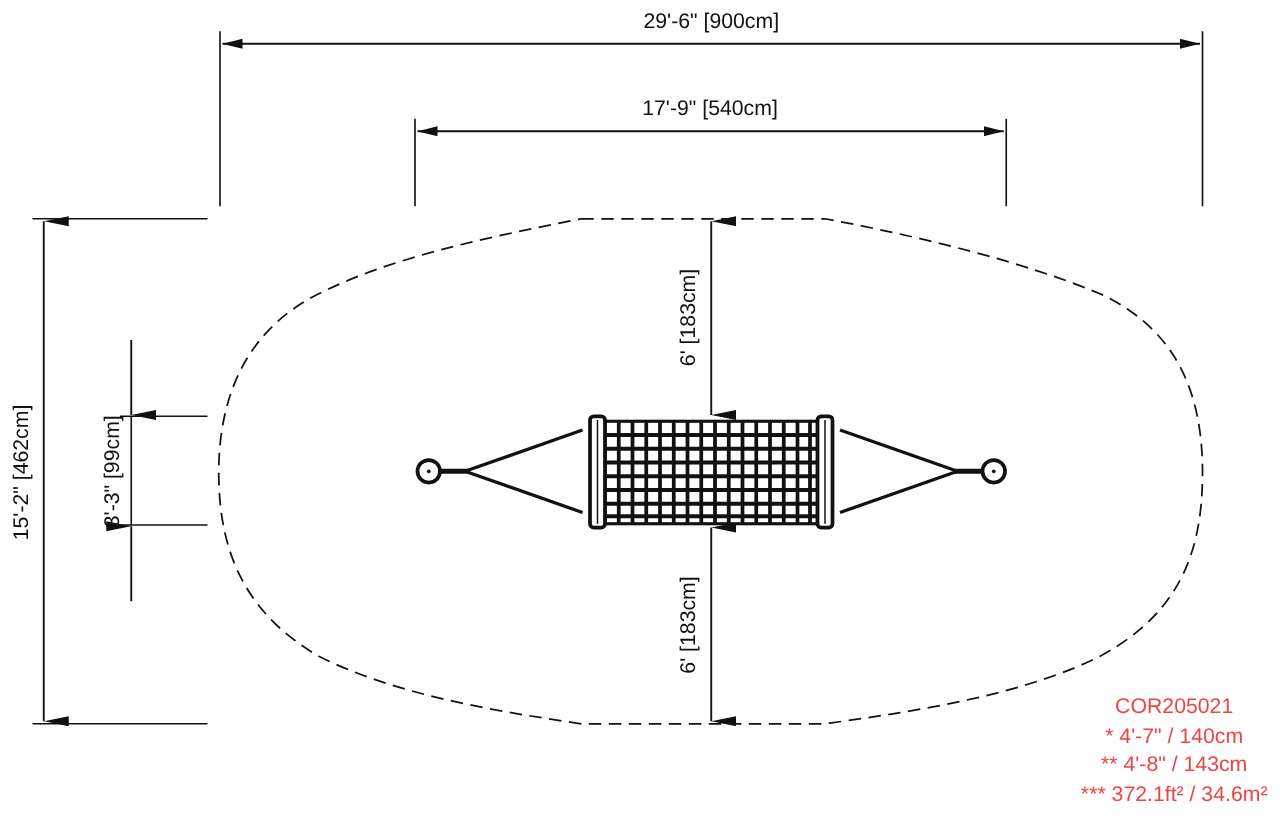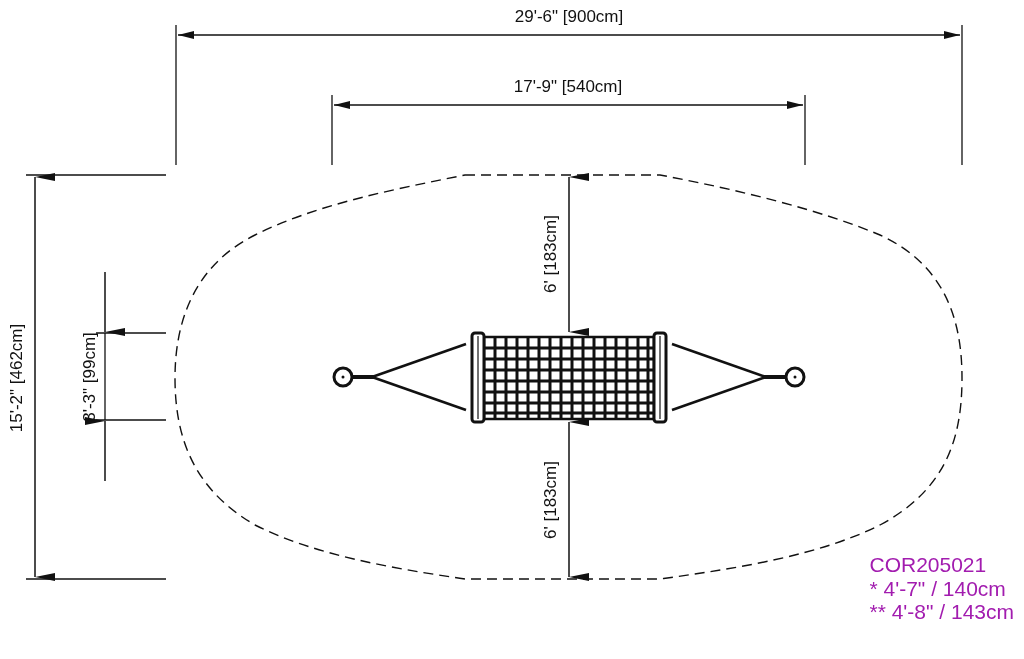--- a/index.html
+++ b/index.html
@@ -1,21 +1,21 @@
 <!DOCTYPE html>
 <html><head>
 <meta charset="utf-8">
 <style>
   html, body { margin: 0; padding: 0; background: #ffffff; }
   body { width: 1024px; height: 659px; position: relative; overflow: hidden;
          font-family: "Liberation Sans", sans-serif; color: #111; }
   #drawing { position: absolute; left: 0; top: 0; }
   .dim-text { font-family: "Liberation Sans", sans-serif; font-size: 17px; fill: #111; }
-  .legend { position: absolute; right: 10px; top: 553px; text-align: left;
-            font-size: 21px; line-height: 23.5px; color: #a21caf; }
+  .legend { position: absolute; right: 10px; top: 553px; text-align: center;
+            font-size: 17px; line-height: 23.5px; color: #ef4444; }
   .legend div { white-space: nowrap; }
 </style>
 </head>
 <body>
 
 <svg id="drawing" width="1024" height="659" viewBox="0 0 1024 659" xmlns="http://www.w3.org/2000/svg">
   <defs>
     <marker id="arrow" viewBox="0 0 16 8" refX="16" refY="4" markerWidth="16" markerHeight="8" markerUnits="userSpaceOnUse" orient="auto-start-reverse">
       <path d="M0,0 L16,4 L0,8 Z" fill="#111"></path>
     </marker>
@@ -131,13 +131,14 @@
   <rect x="472" y="333" width="12" height="89" rx="3" fill="#fff" stroke="#111" stroke-width="3"></rect>
   <line x1="478" y1="336" x2="478" y2="419" stroke="#111" stroke-width="1.2"></line>
   <rect x="654" y="333" width="12" height="89" rx="3" fill="#fff" stroke="#111" stroke-width="3"></rect>
   <line x1="660" y1="336" x2="660" y2="419" stroke="#111" stroke-width="1.2"></line>
 </svg>
 
 <div class="legend">
   <div>COR205021</div>
   <div>* 4'-7" / 140cm</div>
   <div>** 4'-8" / 143cm</div>
+  <div>*** 372.1ft² / 34.6m²</div>
 </div>
 
 </body></html>

